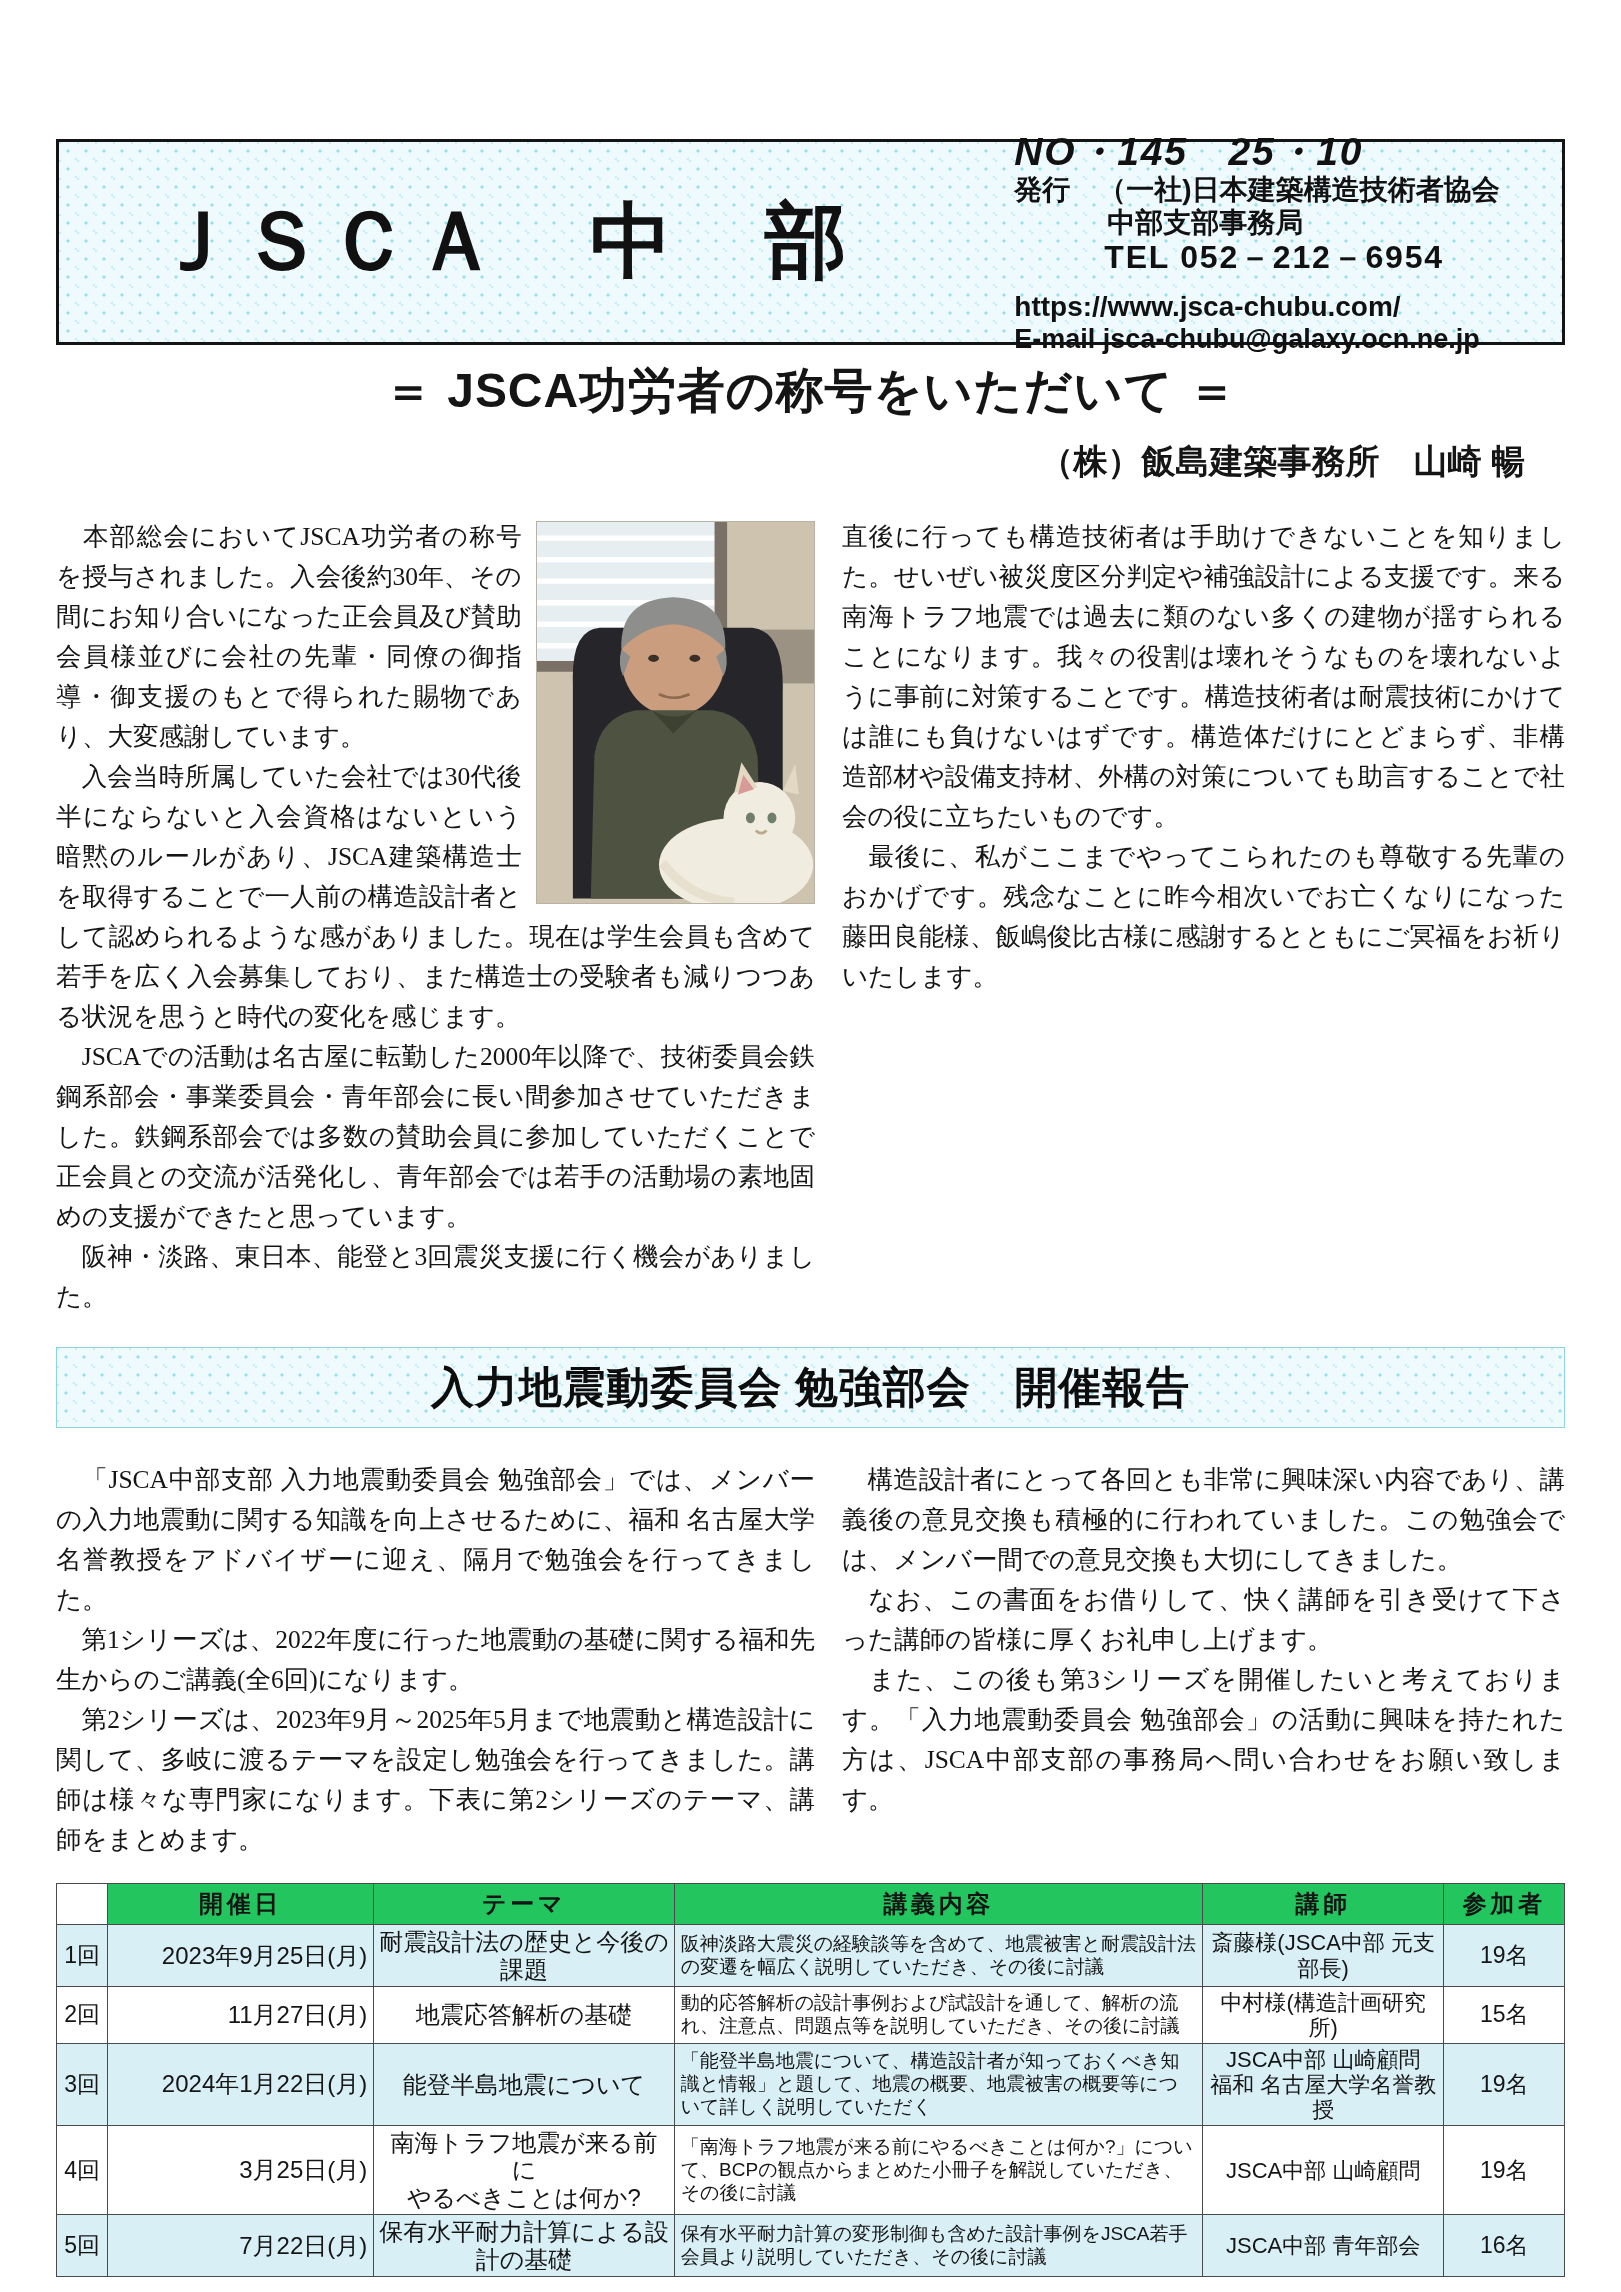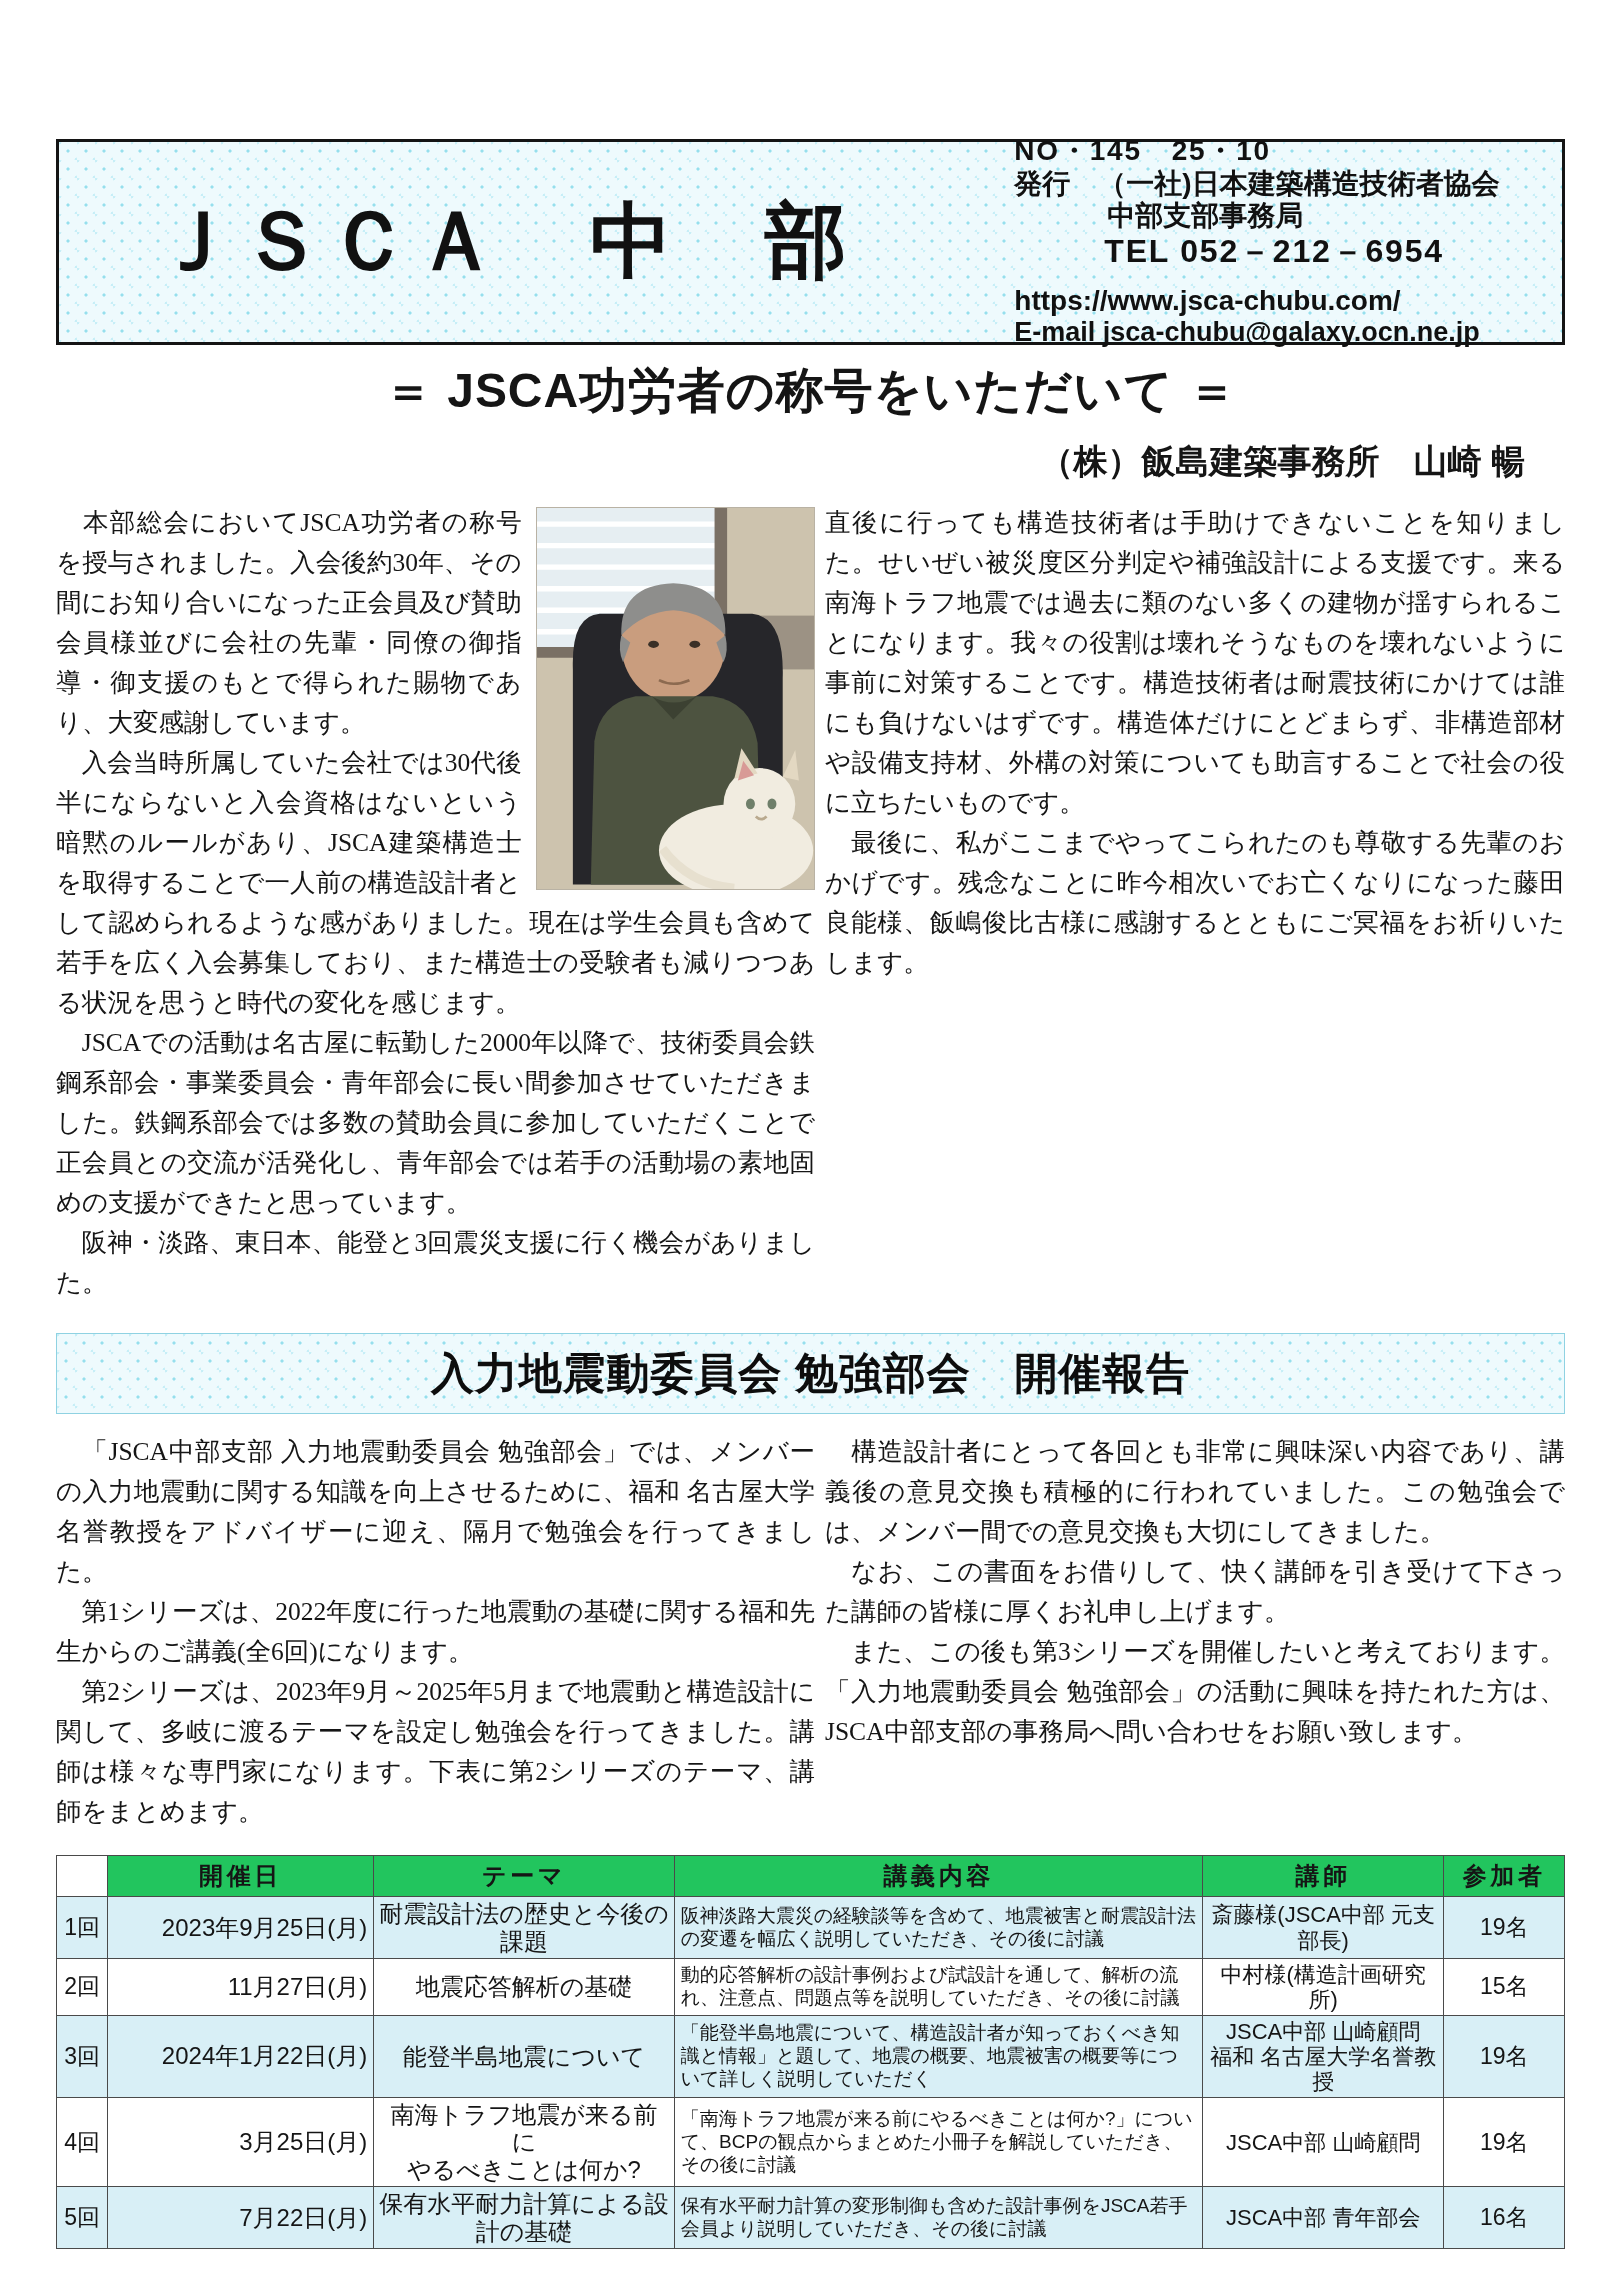--- a/index.html
+++ b/index.html
@@ -26,37 +26,37 @@
   .masthead-title {
     font-family:"Liberation Sans","DejaVu Sans",sans-serif;
     font-weight:bold; font-size:82px; letter-spacing:5.4px;
     margin-left:94px; white-space:nowrap; color:#111;
   }
   .pub-info {
     margin-left:auto; margin-right:10.7px; width:537px;
     font-family:"Liberation Sans","DejaVu Sans",sans-serif;
     font-weight:bold; line-height:1.16; color:#111;
   }
-  .pub-issue  { font-size:28px; letter-spacing:1.8px; }
+  .pub-issue  { font-size:39px; letter-spacing:1.8px;font-style:italic; }
   .pub-line1  { font-size:28px; }
   .pub-line2  { font-size:28px; padding-left:93px; }
   .pub-tel    { font-size:32px; padding-left:90px; letter-spacing:1.8px; }
   .pub-url    { font-size:28px;margin-top:15px; }
   .pub-mail   { font-size:27px; }
   
   .headline1 {
     margin:14.3px 0 0 0; text-align:center;
     font-family:"Liberation Sans","DejaVu Sans",sans-serif;
     font-weight:bold; font-size:48px; letter-spacing:0.9px;
   }
   .byline {
     text-align:right; font-family:"Liberation Sans","DejaVu Sans",sans-serif;
     font-weight:bold; font-size:34px; margin-top:16px; padding-right:40px;
   }
-  .cols { display:flex; gap:10px; margin-top:18px; }
+  .cols { display:flex; gap:27px; margin-top:32px; }
   .col-left  { width:759px; flex:0 0 759px; }
   .col-right { flex:1; }
   .bodytext p {
     margin:0; font-size:25.5px; line-height:40px;
     text-align:justify; text-justify:inter-ideograph;
   }
   .photo-wrap {
     float:right; width:279px; height:383px; margin:3.6px 0 9px 14.3px;
     border:0.9px solid #b9b2a4; overflow:hidden;
   }

